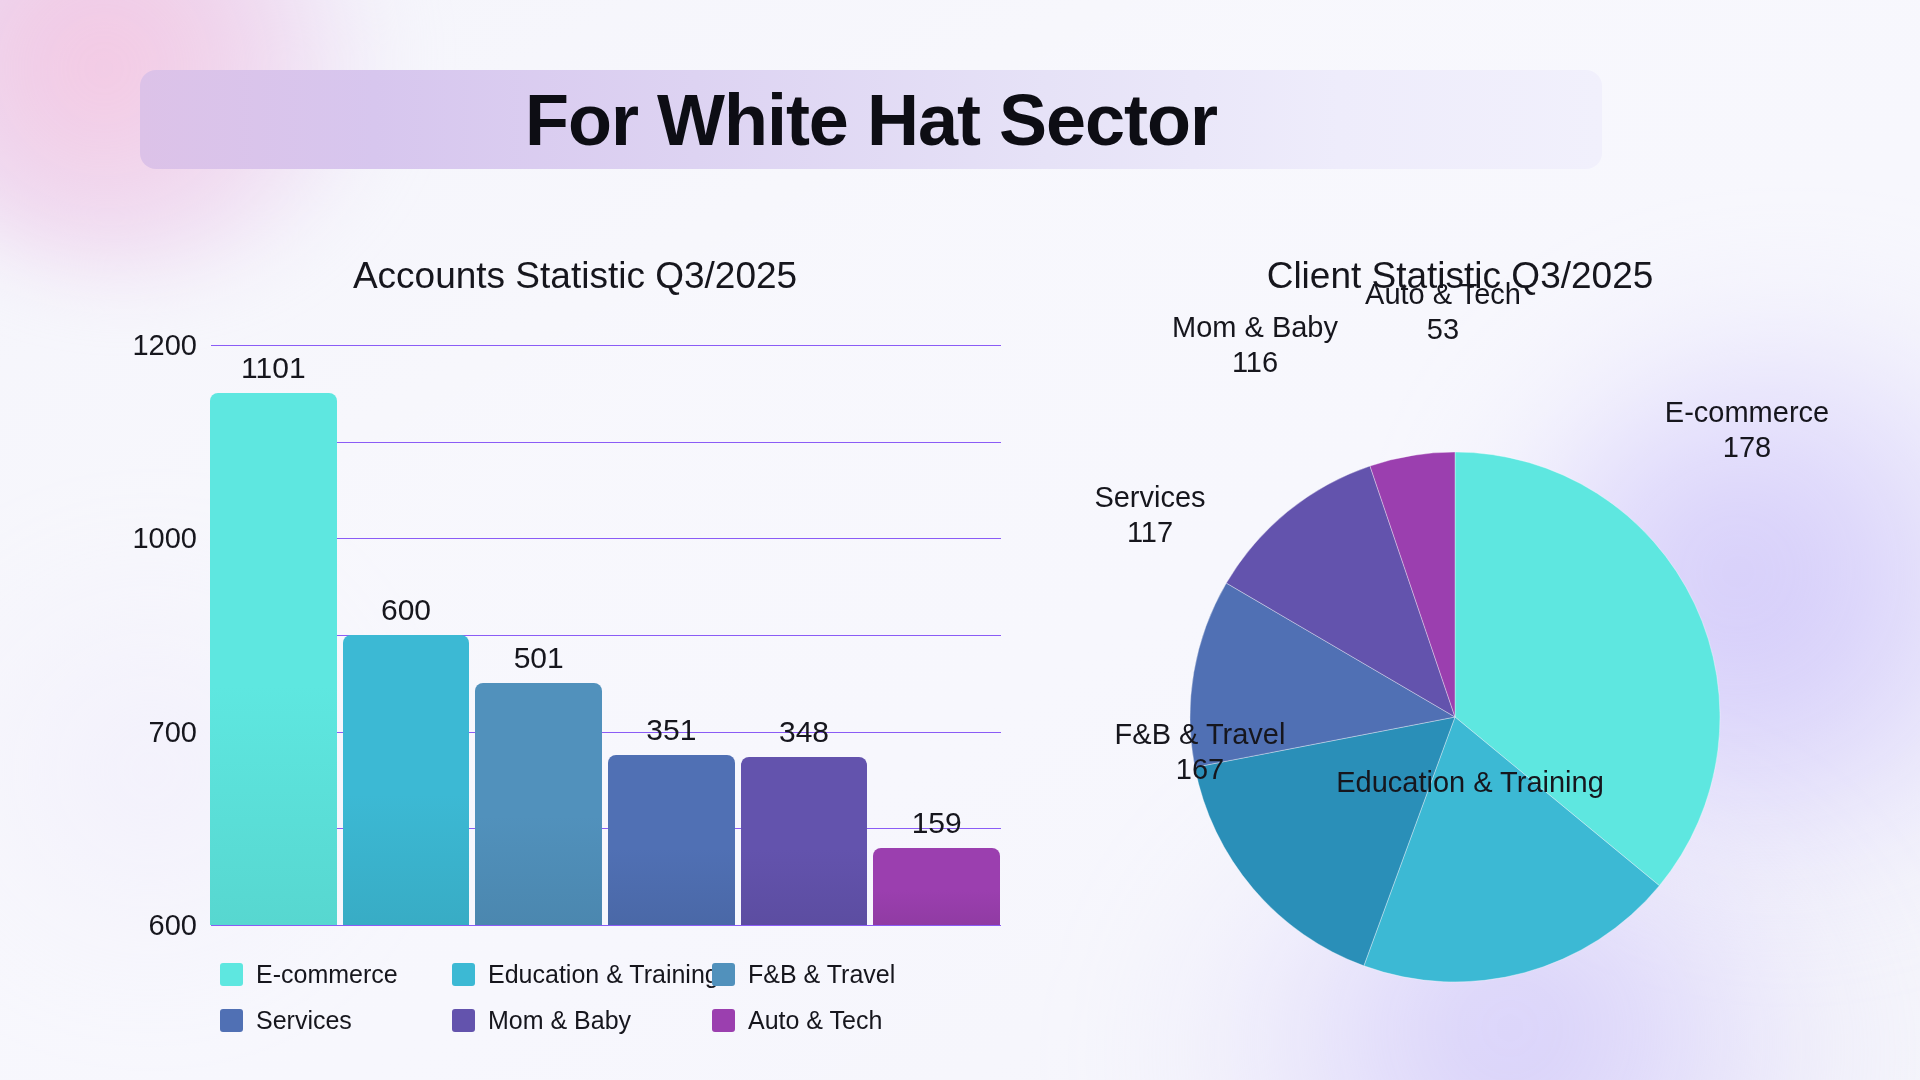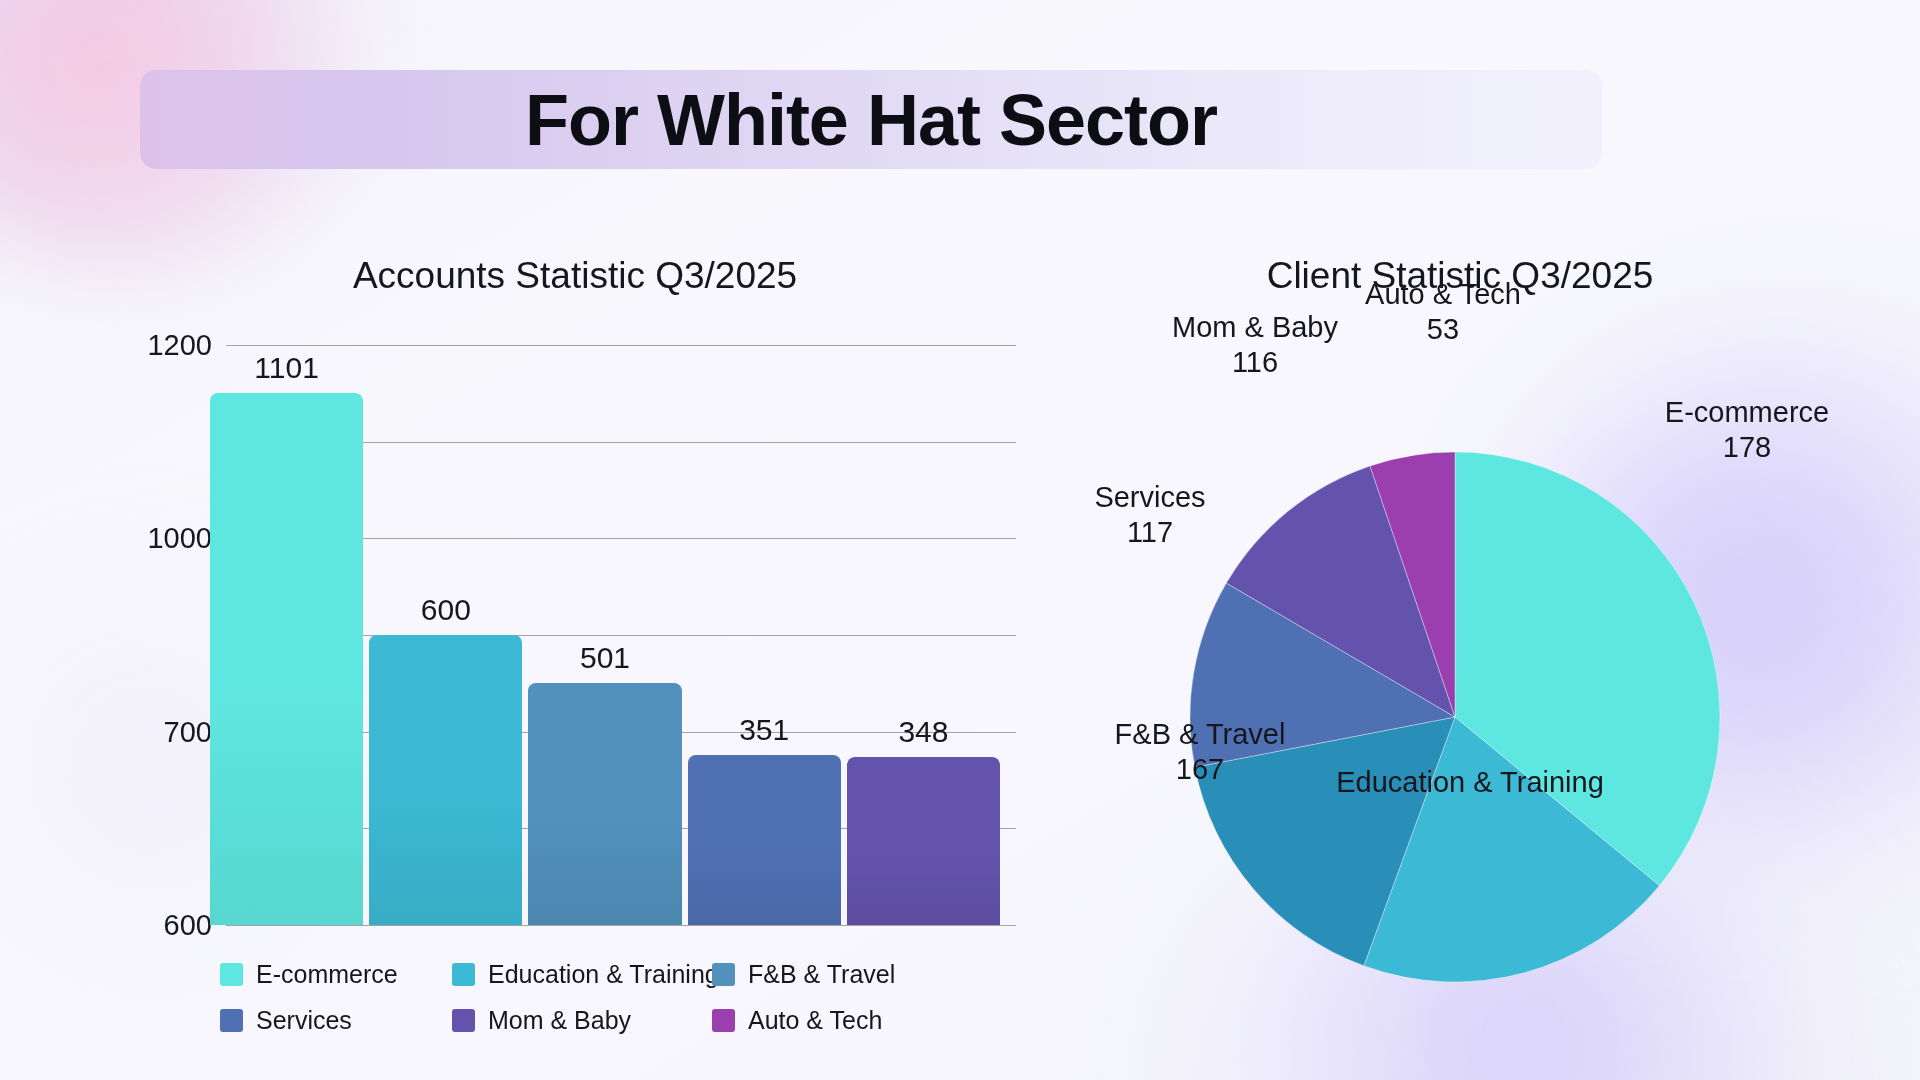--- a/index.html
+++ b/index.html
@@ -54,21 +54,21 @@
     position:absolute;width:100%;text-align:center;top:0;
     font-size:37px;color:#16161d;font-weight:400;
   }
 
   
   #bar-panel{left:105px;top:255px;width:940px;height:780px;}
   .plot{
     position:absolute;left:105px;top:90px;width:790px;height:580px;
   }
   .gridline{
-    position:absolute;left:16px;width:100%;height:1px;background:#a3a3a3;
+    position:absolute;left:1px;width:100%;height:1px;background:#8b5cf6;
   }
   .ytick{
     position:absolute;right:100%;margin-right:14px;transform:translateY(-50%);
     font-size:29px;color:#16161d;white-space:nowrap;
   }
   .bars{
     position:absolute;left:0;bottom:0;width:100%;height:100%;
     display:flex;align-items:flex-end;gap:6px;
   }
   .bar-wrap{flex:1;position:relative;height:100%;border-radius:19px;}
@@ -149,20 +149,24 @@
           <div class="bar" style="height: 242.15px; background: linear-gradient(rgb(81, 145, 188) 0%, rgb(81, 145, 188) 55%, rgb(75, 135, 175) 100%);"></div>
           <div class="bar-label" style="bottom: 250.15px;">501</div>
         </div>
         <div class="bar-wrap">
           <div class="bar" style="height: 169.65px; background: linear-gradient(rgb(80, 112, 180) 0%, rgb(80, 112, 180) 55%, rgb(74, 104, 167) 100%);"></div>
           <div class="bar-label" style="bottom: 177.65px;">351</div>
         </div>
         <div class="bar-wrap">
           <div class="bar" style="height: 168.2px; background: linear-gradient(rgb(99, 83, 173) 0%, rgb(99, 83, 173) 55%, rgb(92, 77, 161) 100%);"></div>
           <div class="bar-label" style="bottom: 176.2px; margin-top: 16px;">348</div>
+        </div>
+        <div class="bar-wrap">
+          <div class="bar" style="height: 76.85px; background: linear-gradient(rgb(155, 63, 175) 0%, rgb(155, 63, 175) 55%, rgb(144, 59, 163) 100%);"></div>
+          <div class="bar-label" style="bottom: 84.85px;">159</div>
         </div>
       </div>
   </div>
 
   <div class="legend" id="legend">
       <div class="legend-item">
         <span class="swatch" style="background: rgb(94, 231, 224);"></span>
         <span class="legend-label">E-commerce</span>
       </div>
       <div class="legend-item">

